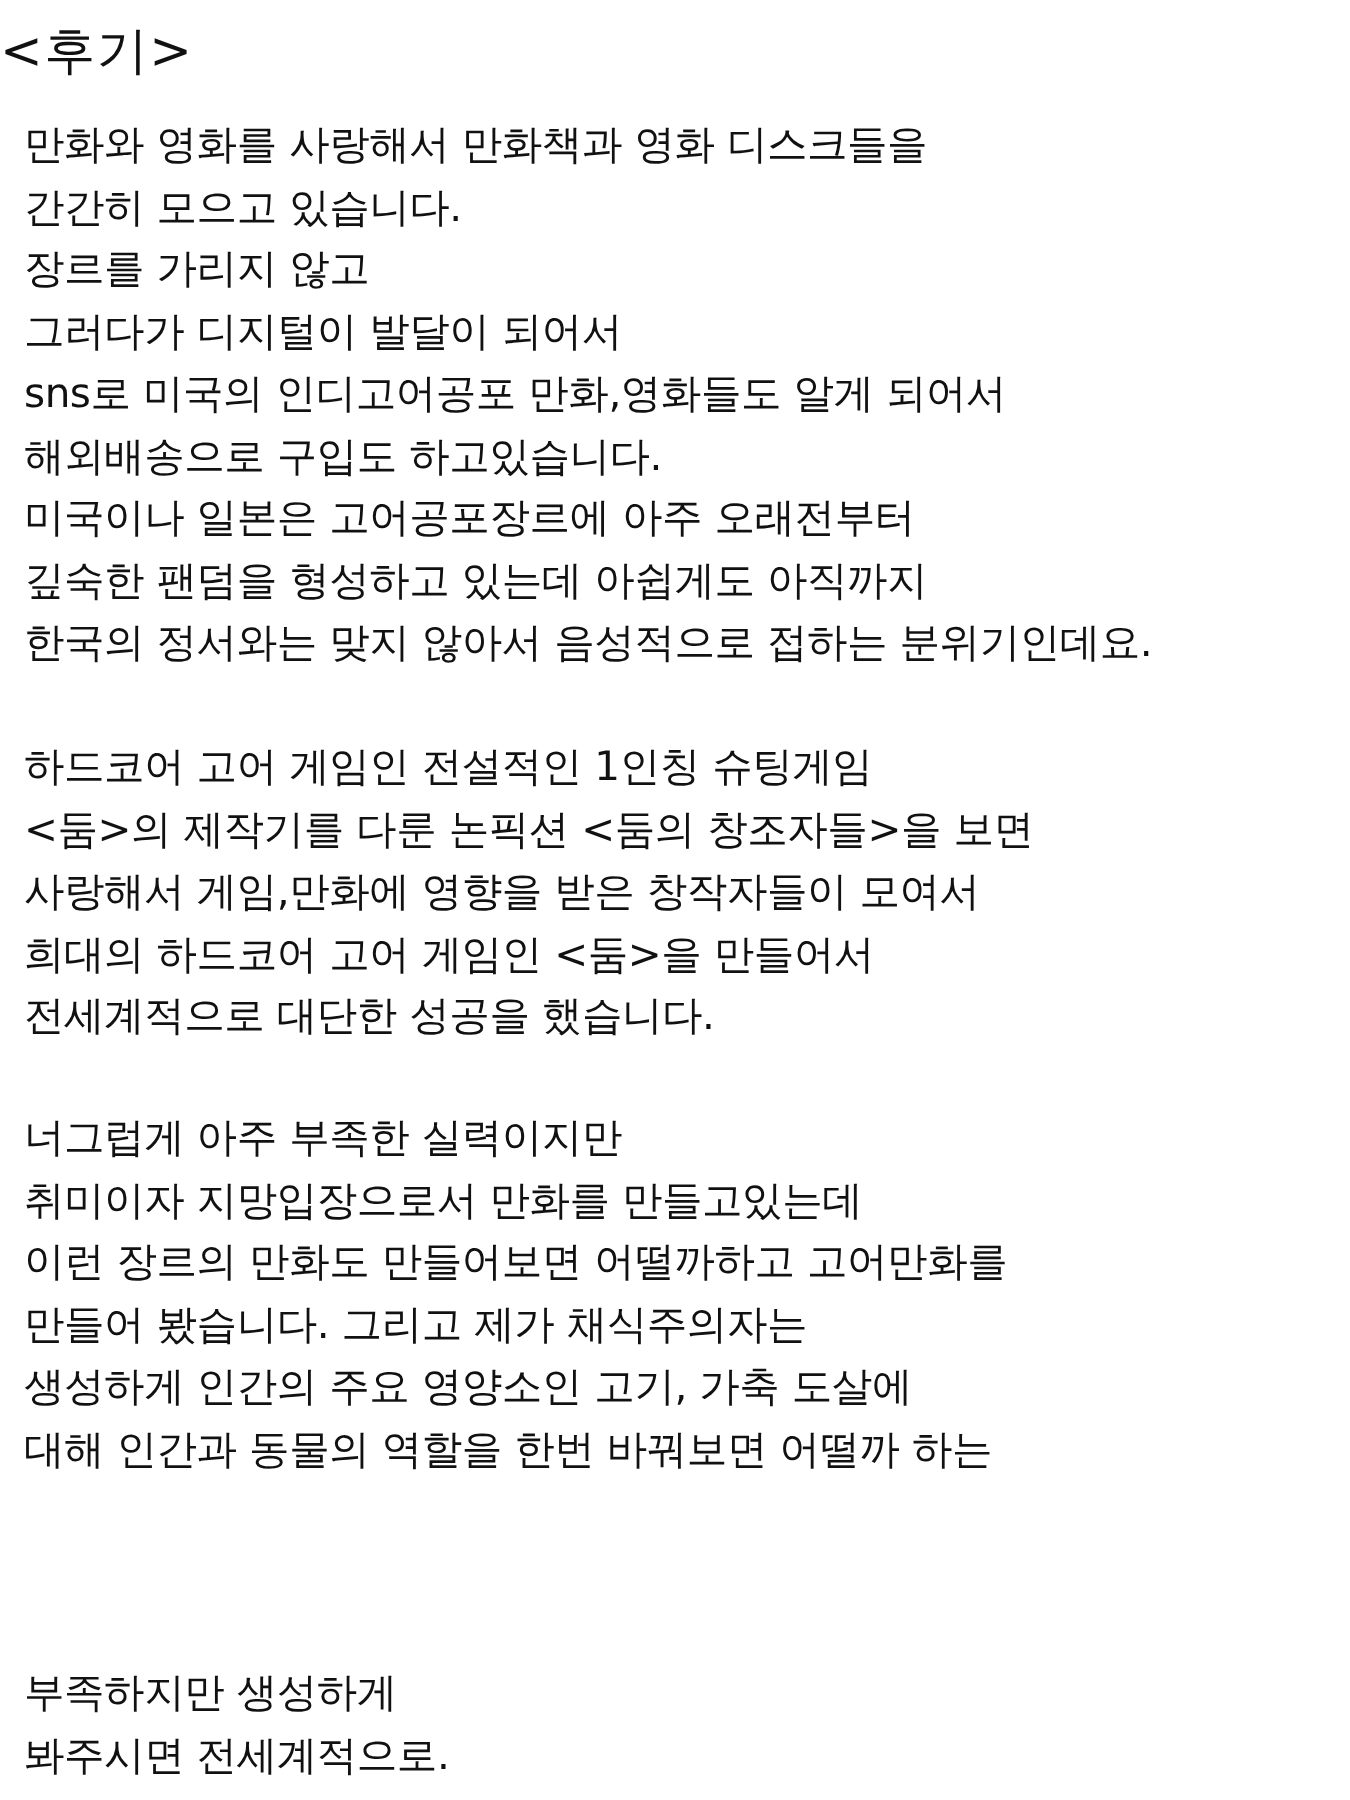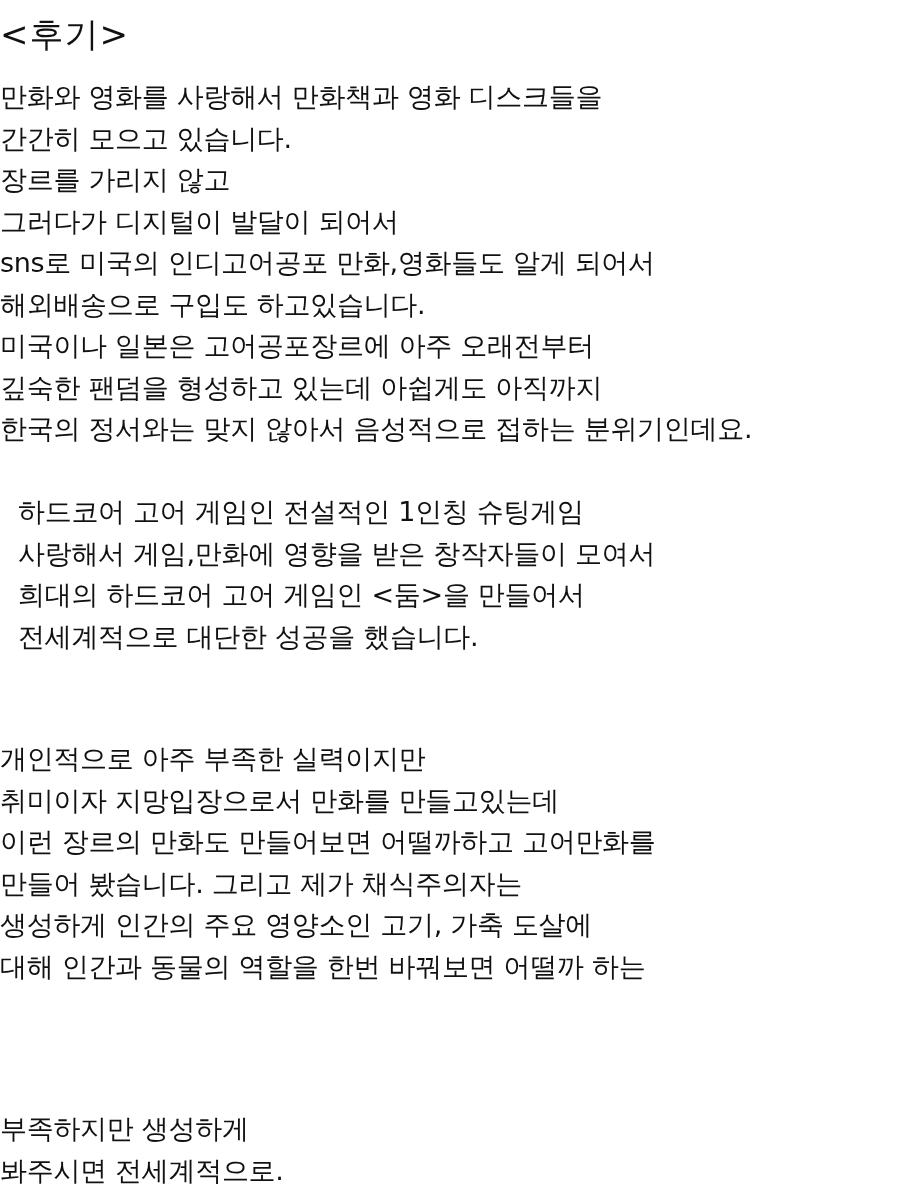--- a/index.html
+++ b/index.html
@@ -24,32 +24,32 @@
     .title {
       position: absolute;
       left: 0; right: 0;
       top: 14px;
       font-size: 34px;
       line-height: 40px;
       letter-spacing: 1px;
     }
     .para {
       position: absolute;
-      left: 0; right: 0;
+      left: 0; right: 0; padding-left: 16px;
     }
     .line {
       display: block;
       font-size: 27px;
       line-height: 41.5px;
       height: 41.5px;
       white-space: nowrap;
       letter-spacing: -0.3px;
     }
     #p1 { top: 76px; }
-    #p2 { top: 491px; margin-left: 18px; }
+    #p2 { top: 491px; }
     #p3 { top: 738px; }
     #p4 { top: 1108px; }
   </style>
 </head>
 <body>
 
 <div class="page">
   <div class="title">&lt;후기&gt;</div>
 
   <div class="para" id="p1">
@@ -59,27 +59,28 @@
     <span class="line">그러다가 디지털이 발달이 되어서</span>
     <span class="line">sns로 미국의 인디고어공포 만화,영화들도 알게 되어서</span>
     <span class="line">해외배송으로 구입도 하고있습니다.</span>
     <span class="line">미국이나 일본은 고어공포장르에 아주 오래전부터</span>
     <span class="line">깊숙한 팬덤을 형성하고 있는데 아쉽게도 아직까지</span>
     <span class="line">한국의 정서와는 맞지 않아서 음성적으로 접하는 분위기인데요.</span>
   </div>
 
   <div class="para" id="p2">
     <span class="line">하드코어 고어 게임인 전설적인 1인칭 슈팅게임</span>
+    <span class="line">&lt;둠&gt;의 제작기를 다룬 논픽션 &lt;둠의 창조자들&gt;을 보면</span>
     <span class="line">사랑해서 게임,만화에 영향을 받은 창작자들이 모여서</span>
     <span class="line">희대의 하드코어 고어 게임인 &lt;둠&gt;을 만들어서</span>
     <span class="line">전세계적으로 대단한 성공을 했습니다.</span>
   </div>
 
   <div class="para" id="p3">
-    <span class="line">개인적으로 아주 부족한 실력이지만</span>
+    <span class="line">너그럽게 아주 부족한 실력이지만</span>
     <span class="line">취미이자 지망입장으로서 만화를 만들고있는데</span>
     <span class="line">이런 장르의 만화도 만들어보면 어떨까하고 고어만화를</span>
     <span class="line">만들어 봤습니다. 그리고  제가 채식주의자는</span>
     <span class="line">생성하게 인간의 주요 영양소인 고기, 가축 도살에</span>
     <span class="line">대해 인간과 동물의 역할을 한번 바꿔보면 어떨까 하는</span>
   </div>
 
   <div class="para" id="p4">
     <span class="line">부족하지만 생성하게</span>
     <span class="line">봐주시면 전세계적으로.</span>

